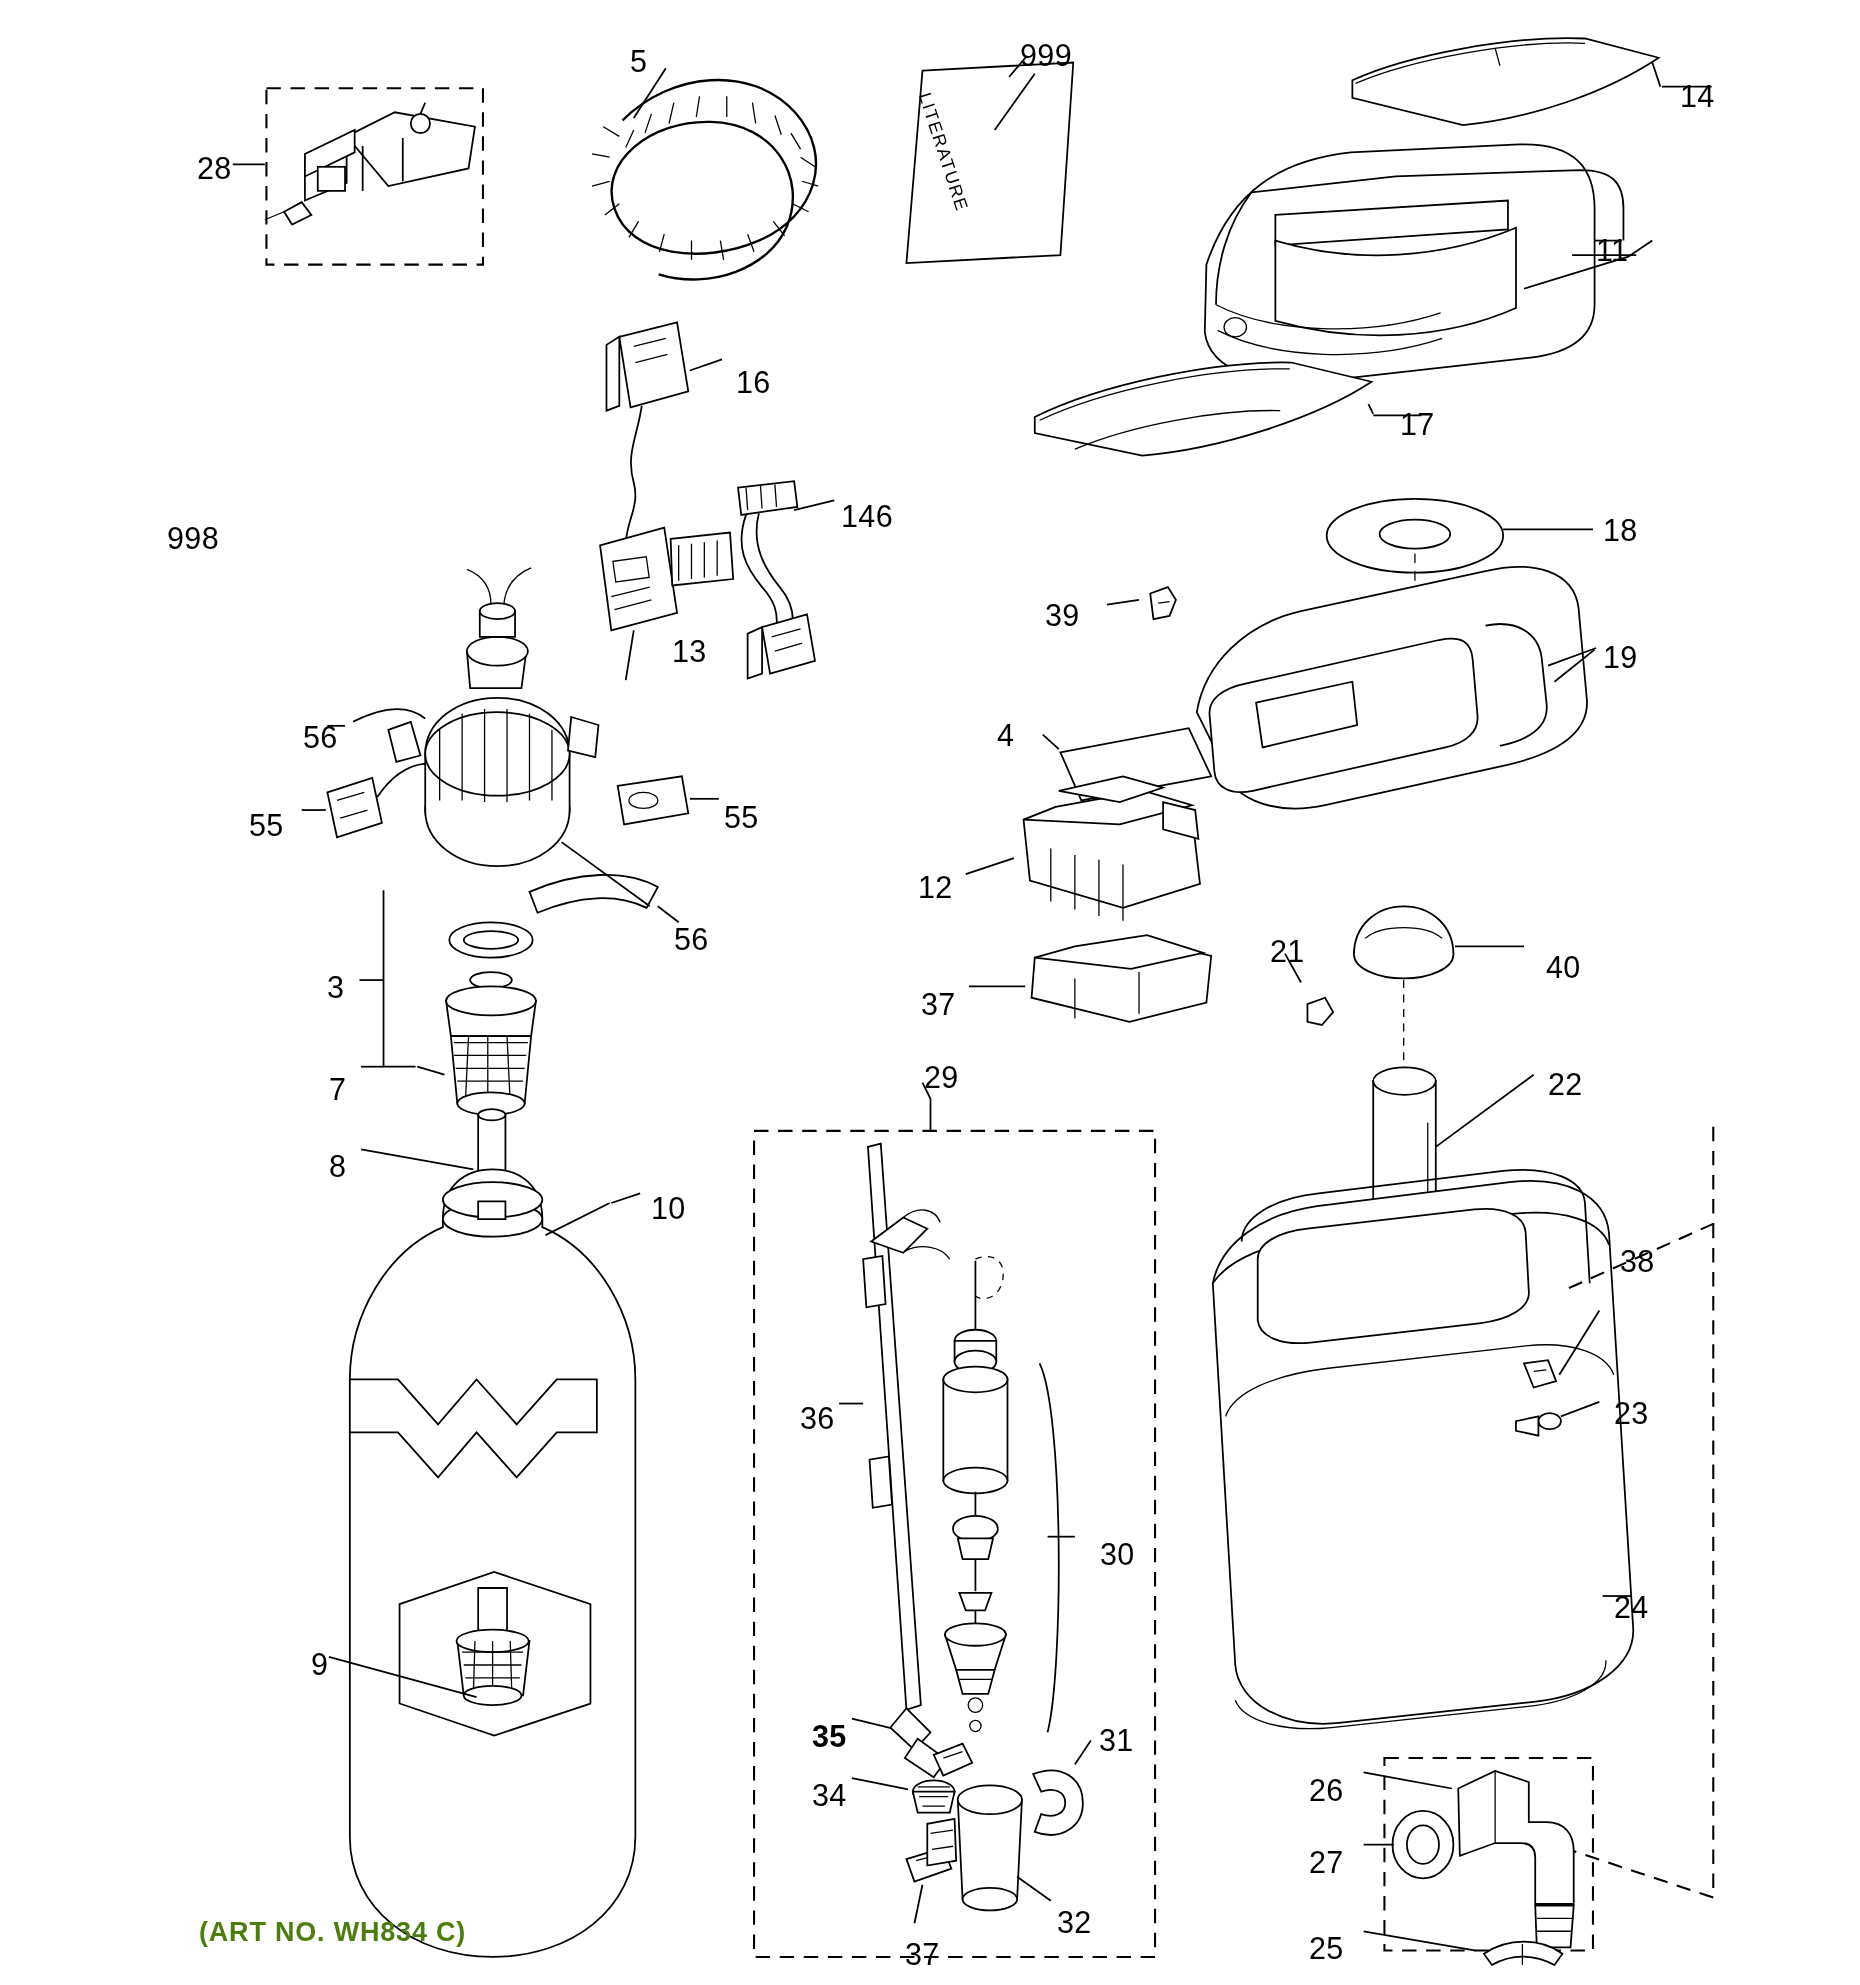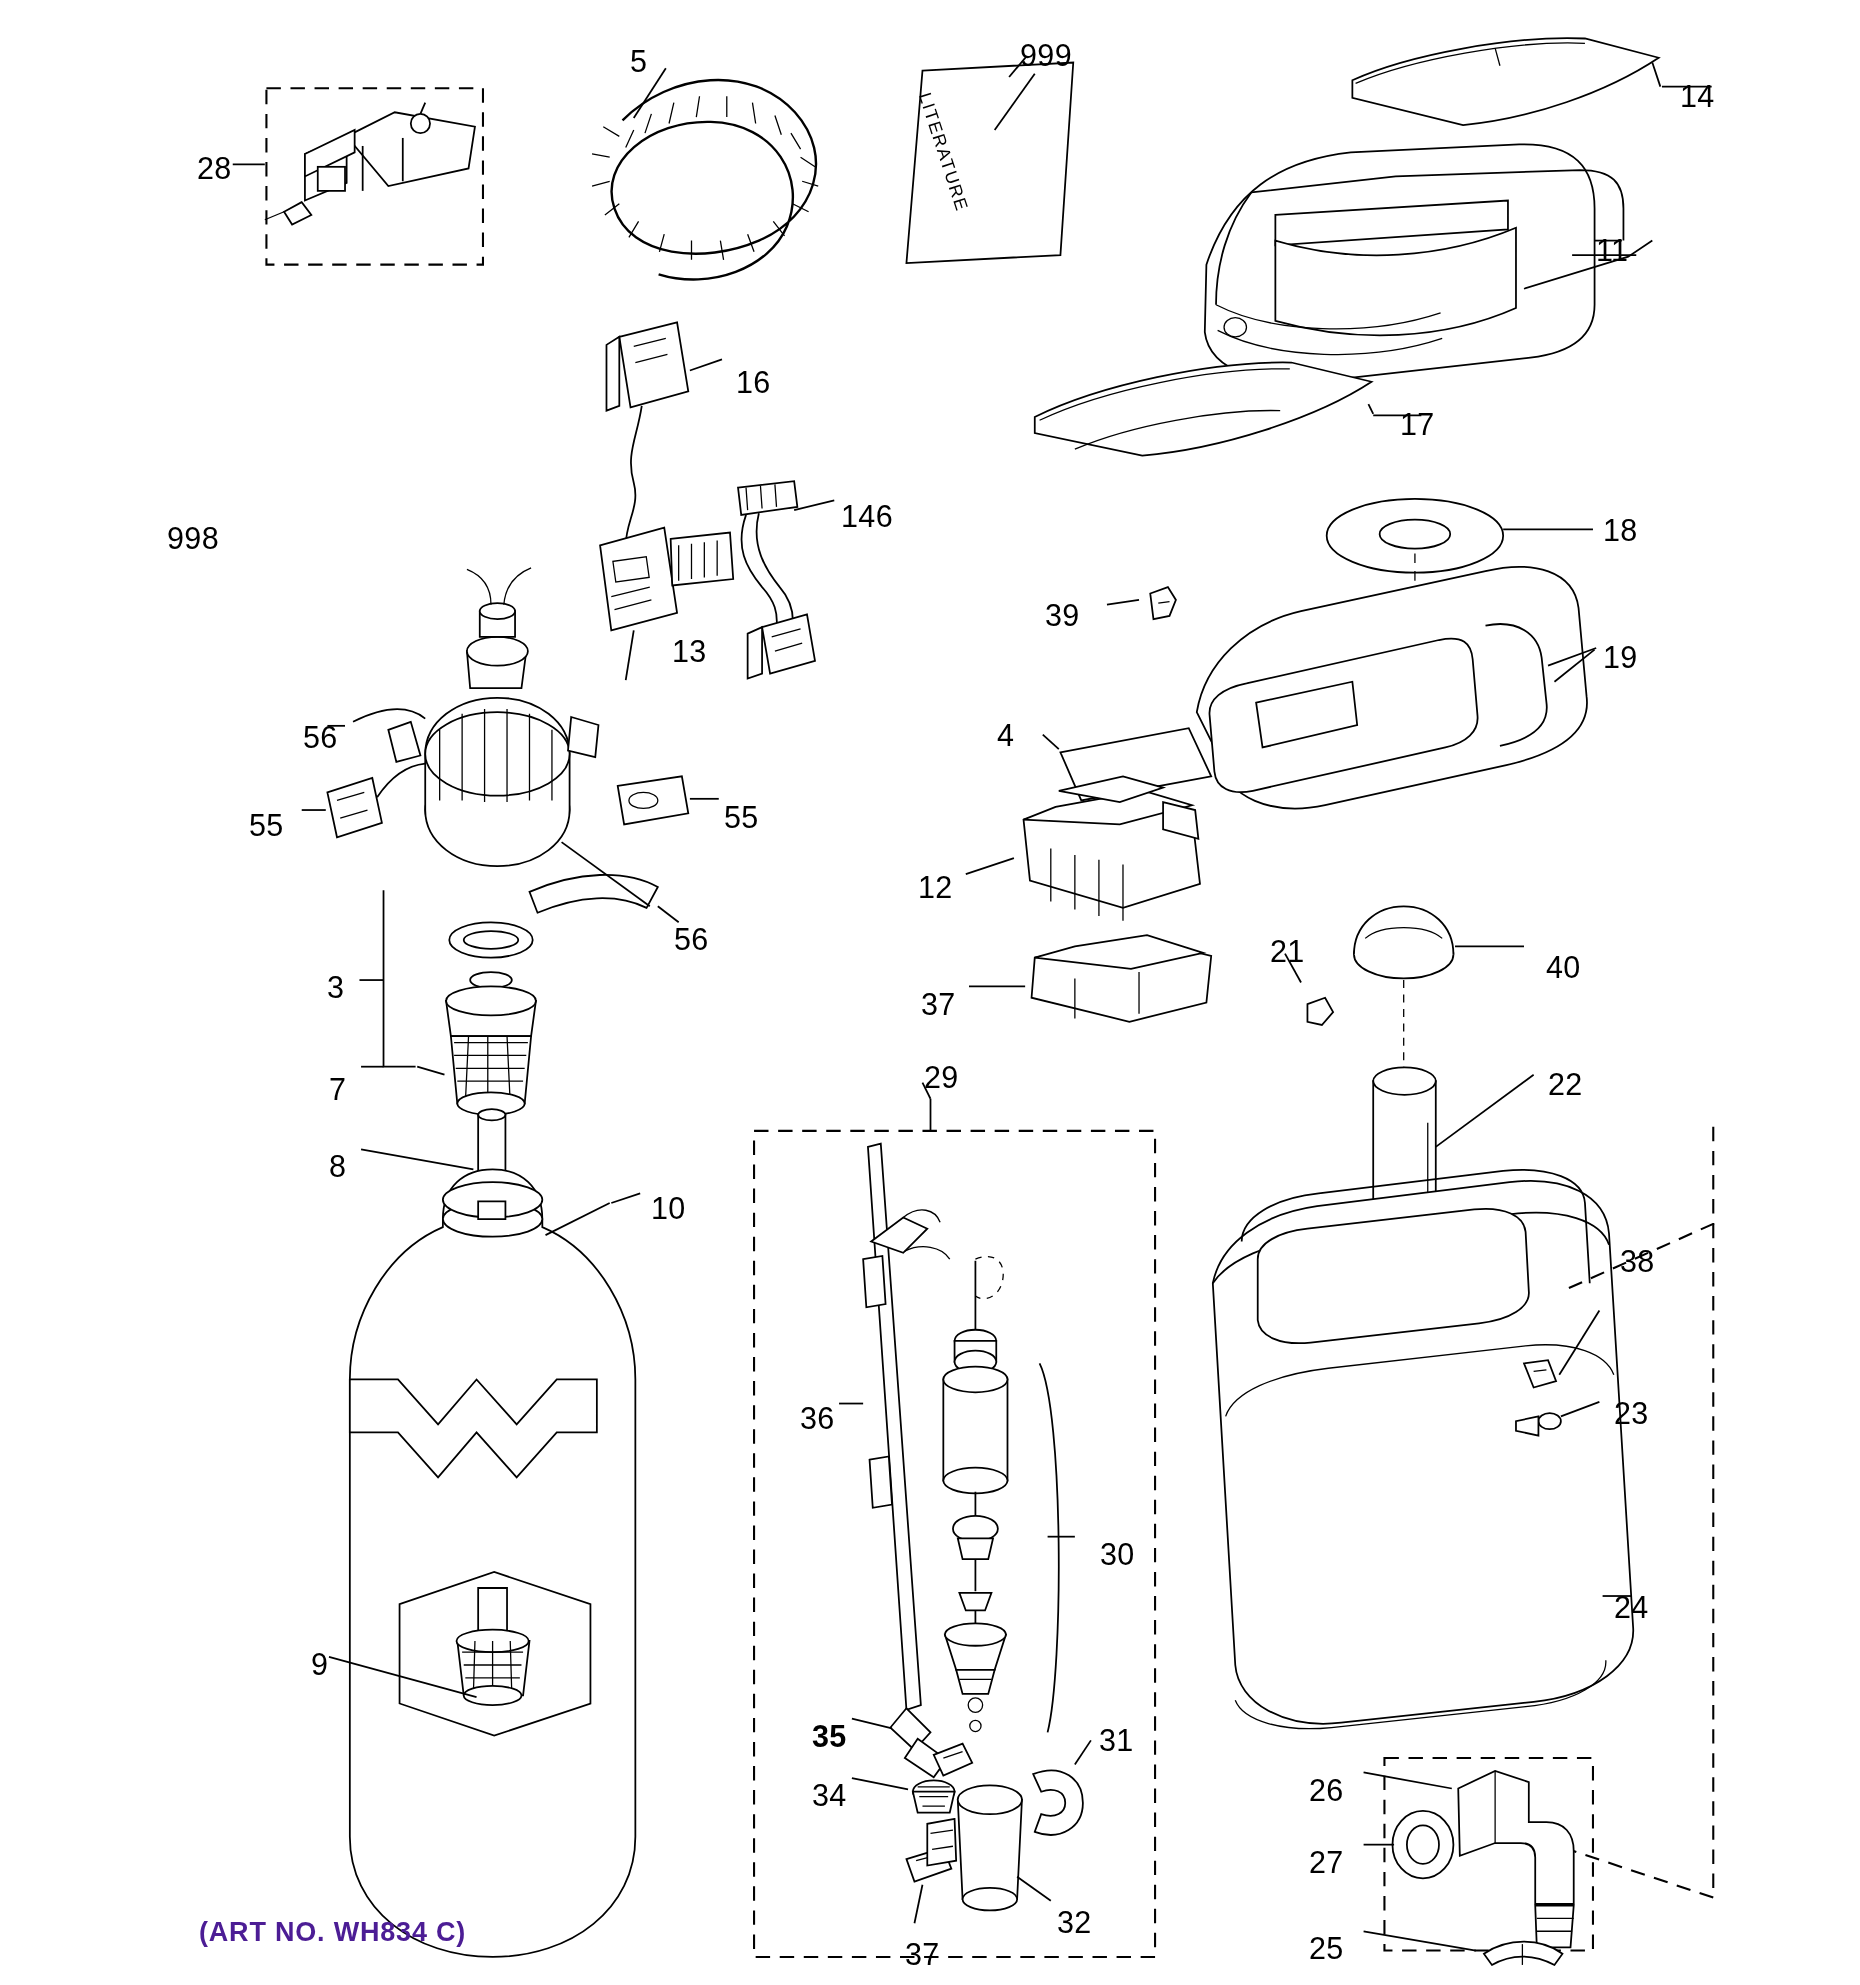--- a/index.html
+++ b/index.html
@@ -23,21 +23,21 @@
     font-size: 30.5px;
     color: #000000;
     white-space: nowrap;
     letter-spacing: 0.4px;
   }
   .artno {
     position: absolute;
     font-family: "Liberation Sans", sans-serif;
     font-size: 27px;
     font-weight: bold;
-    color: #4c1d95;
+    color: #4d7c0f;
     white-space: nowrap;
     letter-spacing: 0.8px;
   }
   .lit-label {
     position: absolute;
     font-family: "Liberation Sans", sans-serif;
     font-size: 17.6px;
     color: #000000;
     letter-spacing: 1.6px;
     transform: rotate(72deg);

